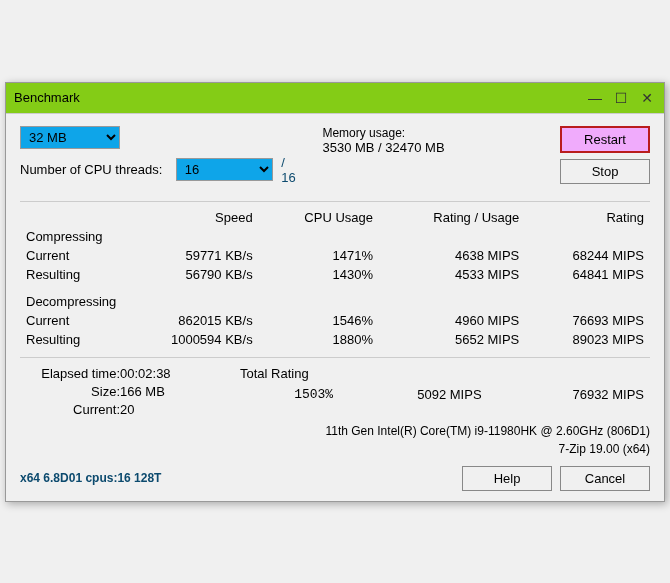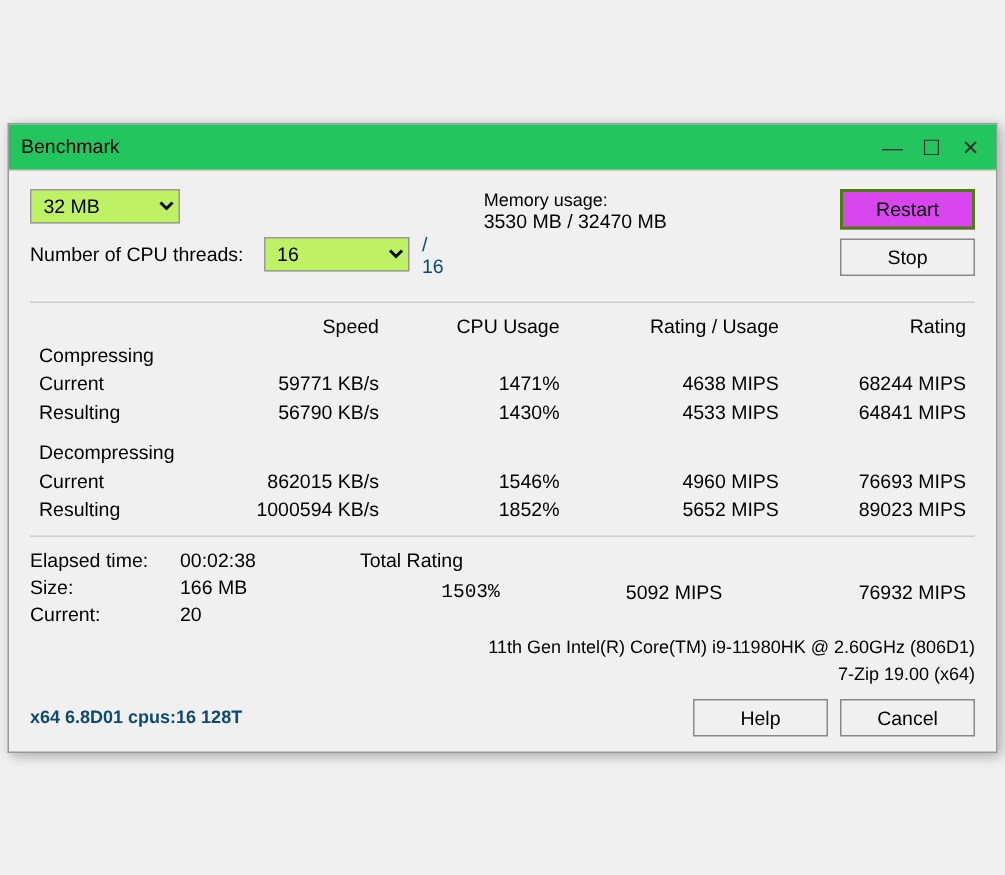--- a/index.html
+++ b/index.html
@@ -13,21 +13,21 @@
       width: 670px;
       height: 583px;
     }
     .window {
       width: 660px;
       background: #f0f0f0;
       border: 1px solid #999;
       box-shadow: 2px 2px 8px rgba(0,0,0,0.3);
     }
     .title-bar {
-      background: #22c55e;
+      background: #84cc16;
       padding: 6px 8px;
       display: flex;
       align-items: center;
       justify-content: space-between;
       border-bottom: 1px solid #ccc;
     }
     .title-bar-title {
       font-size: 13px;
       font-weight: normal;
     }
@@ -65,21 +65,21 @@
       align-items: center;
       margin-bottom: 6px;
     }
     .setting-label {
       width: 160px;
       color: #000;
     }
     .setting-select {
       width: 100px;
       border: 1px solid #999;
-      background: #bef264;
+      background: #0ea5e9;
       padding: 2px 4px;
       font-size: 13px;
       cursor: pointer;
     }
     .thread-suffix {
       margin-left: 8px;
       color: #0c4a6e;
     }
     .memory-section {
       margin-left: 20px;
@@ -101,22 +101,22 @@
     }
     .btn {
       padding: 4px 20px;
       font-size: 13px;
       cursor: pointer;
       border: 1px solid #888;
       background: #f0f0f0;
       min-width: 90px;
     }
     .btn-restart {
-      border: 2px solid #4d7c0f;
-      background: #d946ef;
+      border: 2px solid #b91c1c;
+      background: #f0abfc;
     }
     .btn-stop {
       border: 1px solid #888;
       background: #f0f0f0;
     }
     .divider {
       border: none;
       border-top: 1px solid #ccc;
       margin: 6px 0;
     }
@@ -150,20 +150,21 @@
     .bottom-section {
       display: flex;
       margin-top: 8px;
     }
     .stats-left {
       width: 220px;
     }
     .stat-row {
       display: flex;
       margin-bottom: 3px;
+      text-align: right;
     }
     .stat-label {
       width: 100px;
       color: #000;
     }
     .stat-value {
       color: #000;
     }
     .total-rating-section {
       flex: 1;
@@ -274,21 +275,21 @@
         <tr>
           <td>Current</td>
           <td>862015 KB/s</td>
           <td>1546%</td>
           <td>4960 MIPS</td>
           <td>76693 MIPS</td>
         </tr>
         <tr>
           <td>Resulting</td>
           <td>1000594 KB/s</td>
-          <td>1852%</td>
+          <td>1880%</td>
           <td>5652 MIPS</td>
           <td>89023 MIPS</td>
         </tr>
       </tbody>
     </table>
 
     <hr class="divider">
 
     <div class="bottom-section">
       <div class="stats-left">

